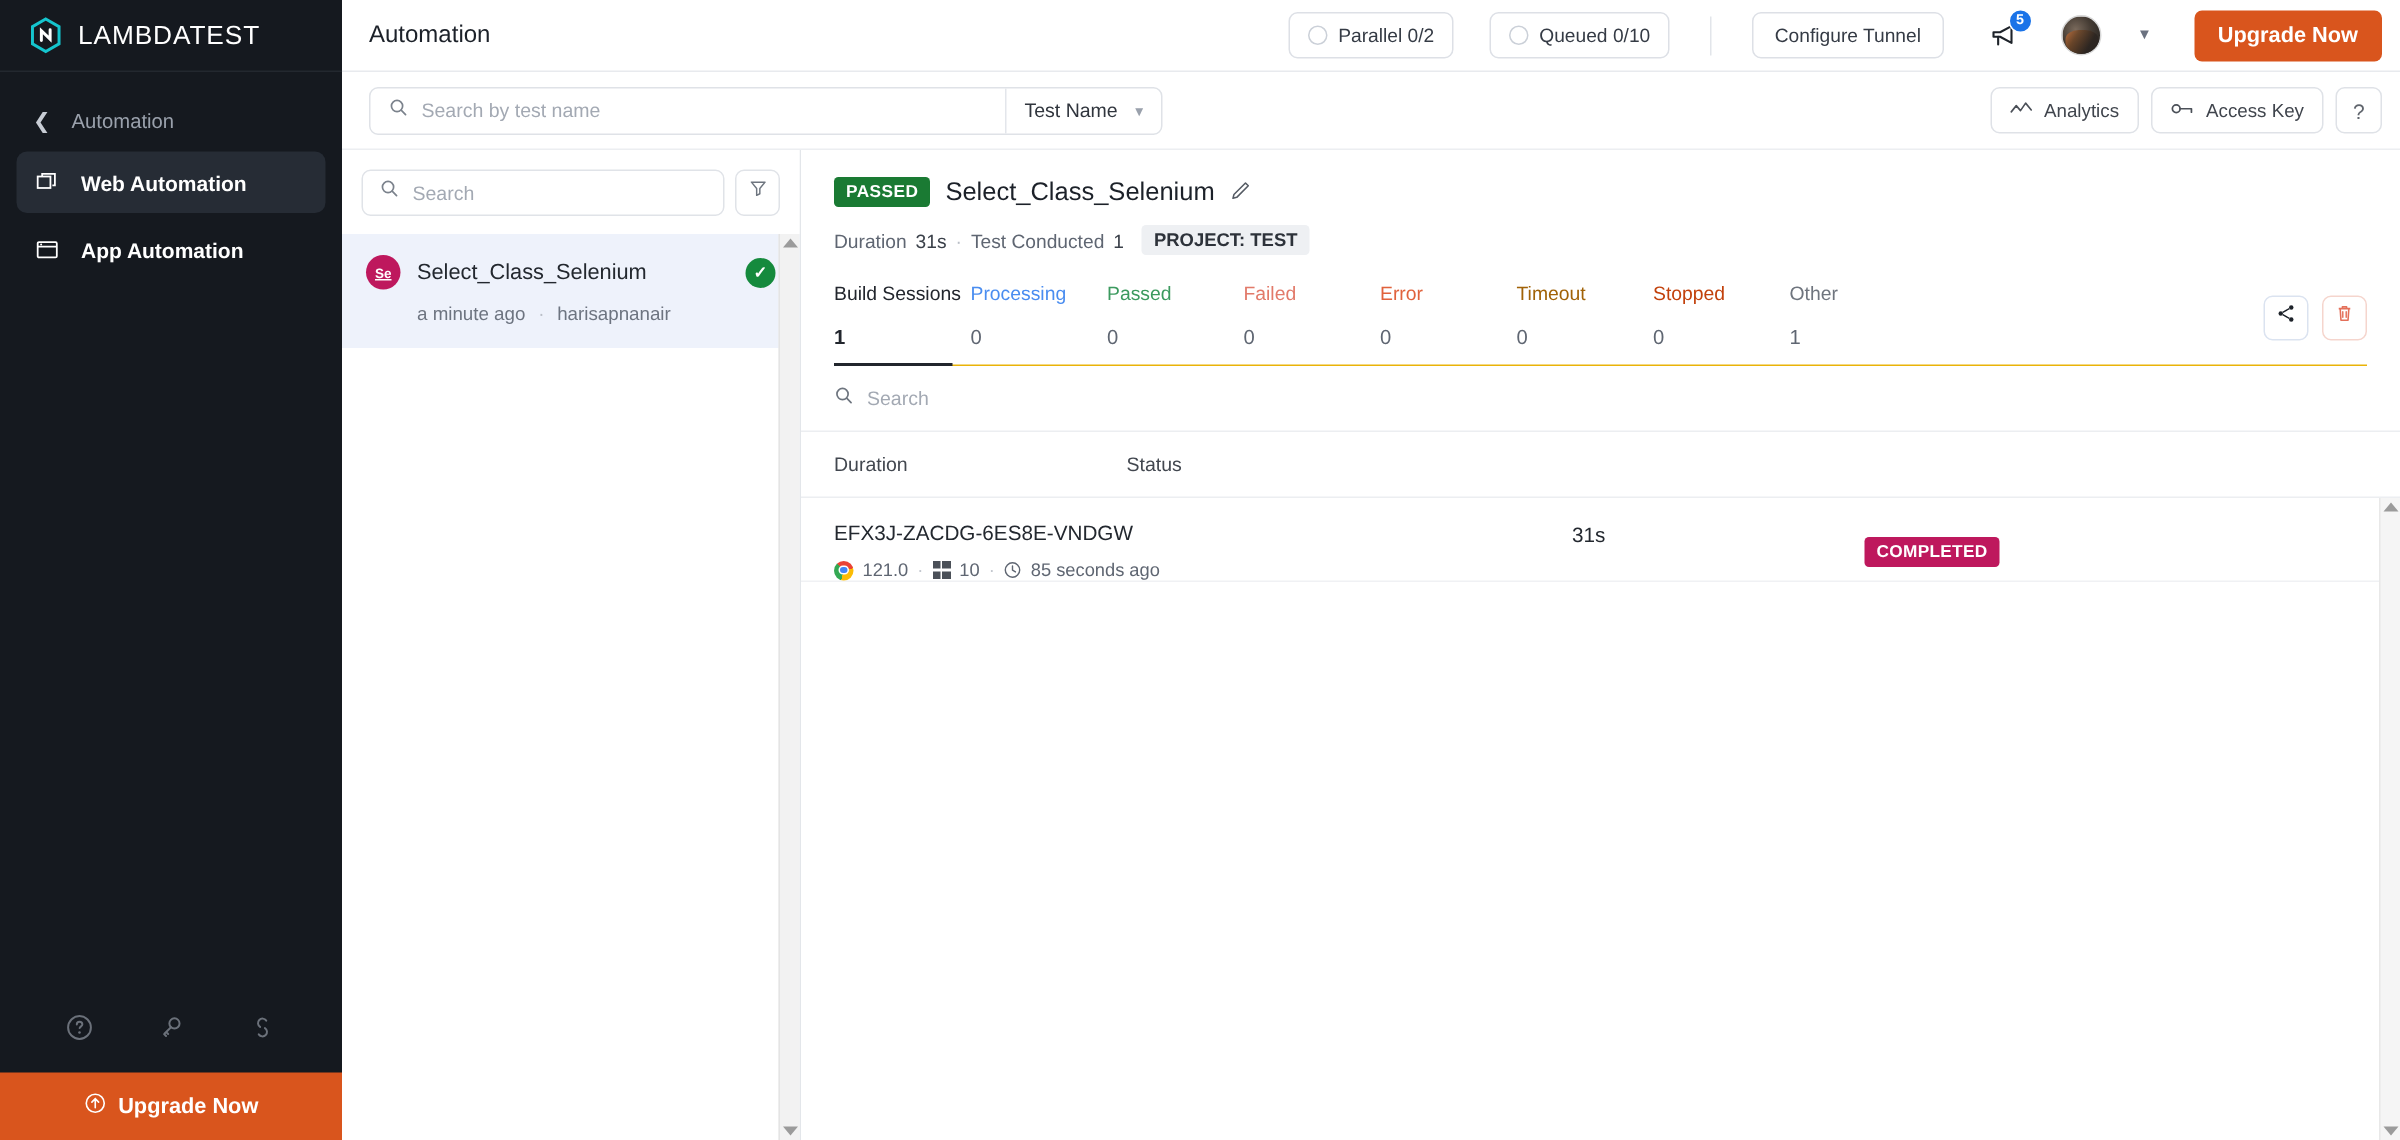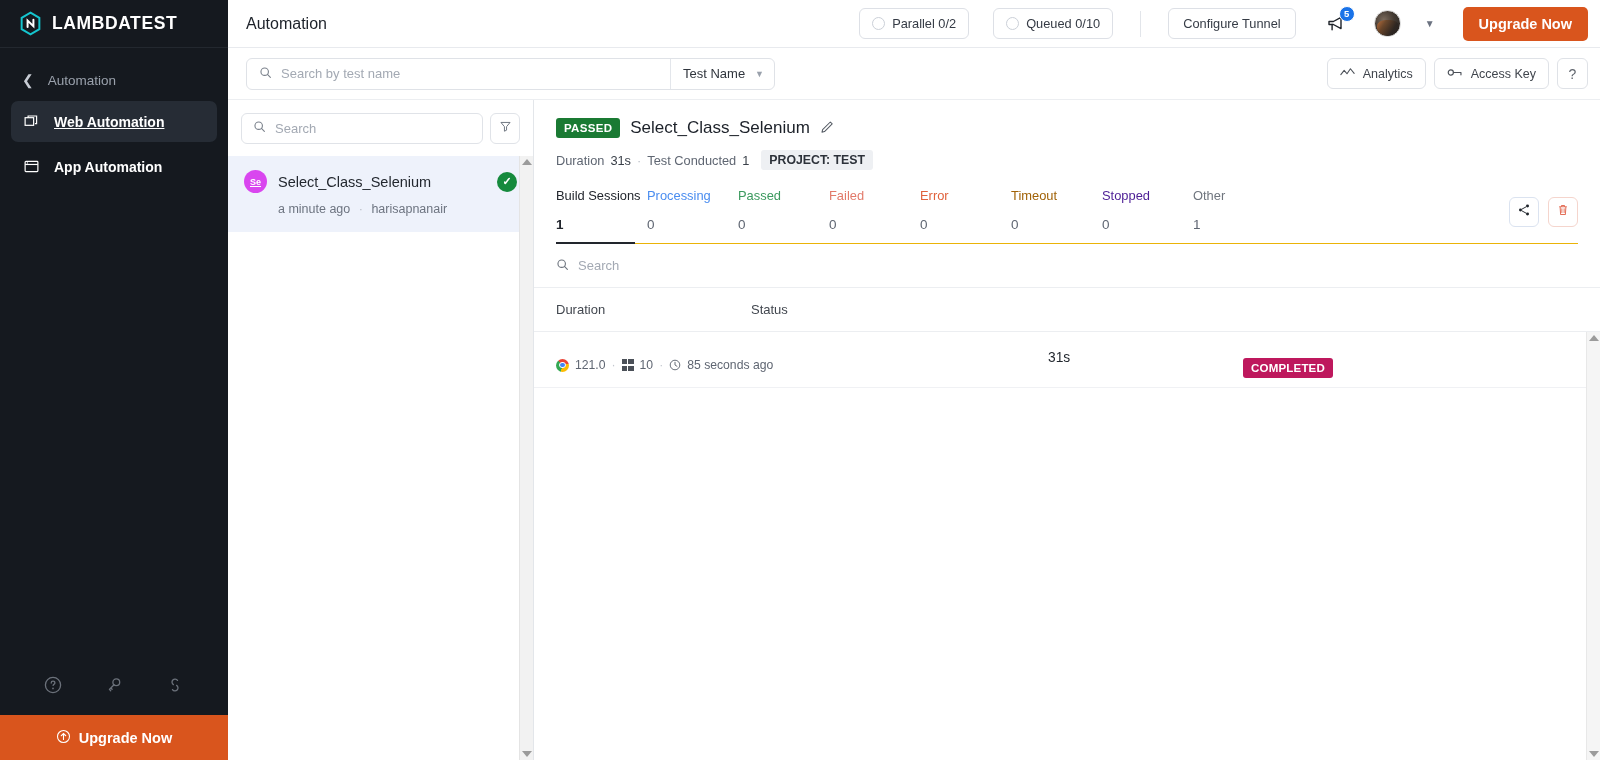--- a/index.html
+++ b/index.html
@@ -18,35 +18,35 @@
     display: flex; flex-direction: column;
     position: relative; flex: 0 0 228px;
   }
   .logo-row {
     height: 48px; display: flex; align-items: center; gap: 9px;
     padding-left: 18px;
     border-bottom: 1px solid #23282f;
   }
   .logo-mark { width: 25px; height: 25px; flex: 0 0 25px; }
   .logo-text {
-    color: #ffffff; font-size: 17.5px; font-weight: bold;
+    color: #ffffff; font-size: 17.5px; font-weight: normal;
     letter-spacing: 0.6px;
   }
   .nav-head {
     display: flex; align-items: center; gap: 14px;
     height: 38px; padding-left: 22px; margin-top: 13px;
   }
   .nav-head .chev { color: #c7ccd4; font-size: 14px; line-height: 1; }
   .nav-head .lbl { color: #9aa1ac; font-size: 13.5px; }
   .nav-item {
     display: flex; align-items: center; gap: 14px;
     height: 41px; margin: 2px 11px; padding-left: 11px;
     border-radius: 7px; color: #ffffff; font-size: 14px; font-weight: bold;
   }
-  .nav-item.active { background: #262c35; text-decoration: underline; }
+  .nav-item.active { background: #262c35; }
   .nav-ico { width: 18px; height: 18px; flex: 0 0 18px; display:flex; align-items:center; justify-content:center;}
   .sidebar-spacer { flex: 1 1 auto; }
   .bottom-icons {
     display: flex; justify-content: space-around; align-items: center;
     height: 56px; padding: 0 22px 4px 22px;
   }
   .bottom-icons .bi { width: 20px; height: 20px; opacity: .65; }
   .upgrade-bar {
     height: 45px; background: #d9551d; color: #fff;
     display: flex; align-items: center; justify-content: center; gap: 8px;
@@ -159,21 +159,21 @@
   .filter-btn {
     width: 30px; height: 31px; border: 1px solid #e0e3e8; border-radius: 6px;
     display: flex; align-items: center; justify-content: center; background: #fff;
   }
   .test-item {
     background: #eef2fb; padding: 14px 16px 16px 16px; cursor: pointer;
   }
   .test-item-top { display: flex; align-items: center; gap: 11px; }
   .se-ico {
     width: 23px; height: 23px; flex: 0 0 23px; border-radius: 50%;
-    background: #d946ef; color: #fff; font-size: 9px; font-weight: bold;
+    background: #be185d; color: #fff; font-size: 9px; font-weight: bold;
     display: flex; align-items: center; justify-content: center; position: relative; text-decoration: underline;
   }
   .test-name { font-size: 14.5px; color: #23282f; flex: 1 1 auto; }
   .ok-badge {
     width: 20px; height: 20px; border-radius: 50%; background: #158a3d;
     display: flex; align-items: center; justify-content: center;
     color: #fff; font-size: 11px; font-weight: bold;
   }
   .test-meta { margin-top: 9px; padding-left: 34px; font-size: 12.5px; color: #6d7480; }
   .test-meta .dot { color: #b9bec6; margin: 0 5px; }
@@ -511,21 +511,21 @@
           </div>
           <div class="tab">
             <div class="tlabel" style="color:#e0623c">Error</div>
             <div class="tval">0</div>
           </div>
           <div class="tab">
             <div class="tlabel" style="color:#a16207">Timeout</div>
             <div class="tval">0</div>
           </div>
           <div class="tab">
-            <div class="tlabel" style="color:#4c1d95">Stopped</div>
+            <div class="tlabel" style="color:#c2410c">Stopped</div>
             <div class="tval">0</div>
           </div>
           <div class="tab">
             <div class="tlabel" style="color:#6f757e">Other</div>
             <div class="tval">1</div>
           </div>
 
           <div class="tabs-actions">
             <div class="act-btn">
               <span>
@@ -559,20 +559,21 @@
         </div>
 
         <div class="tbl-head">
           <div class="c-dur">Duration</div>
           <div class="c-status">Status</div>
         </div>
 
         <div class="tbl-body">
           <div class="sess-row">
             <div class="c-name">
+              <div class="sess-name">EFX3J-ZACDG-6ES8E-VNDGW</div>
               <div class="sess-sub">
                 <span class="chrome-ico"></span>
                 <span>121.0</span>
                 <span class="dot">·</span>
                 <span class="win-ico">
                     <i></i>
                     <i></i>
                     <i></i>
                     <i></i>
                   </span>

